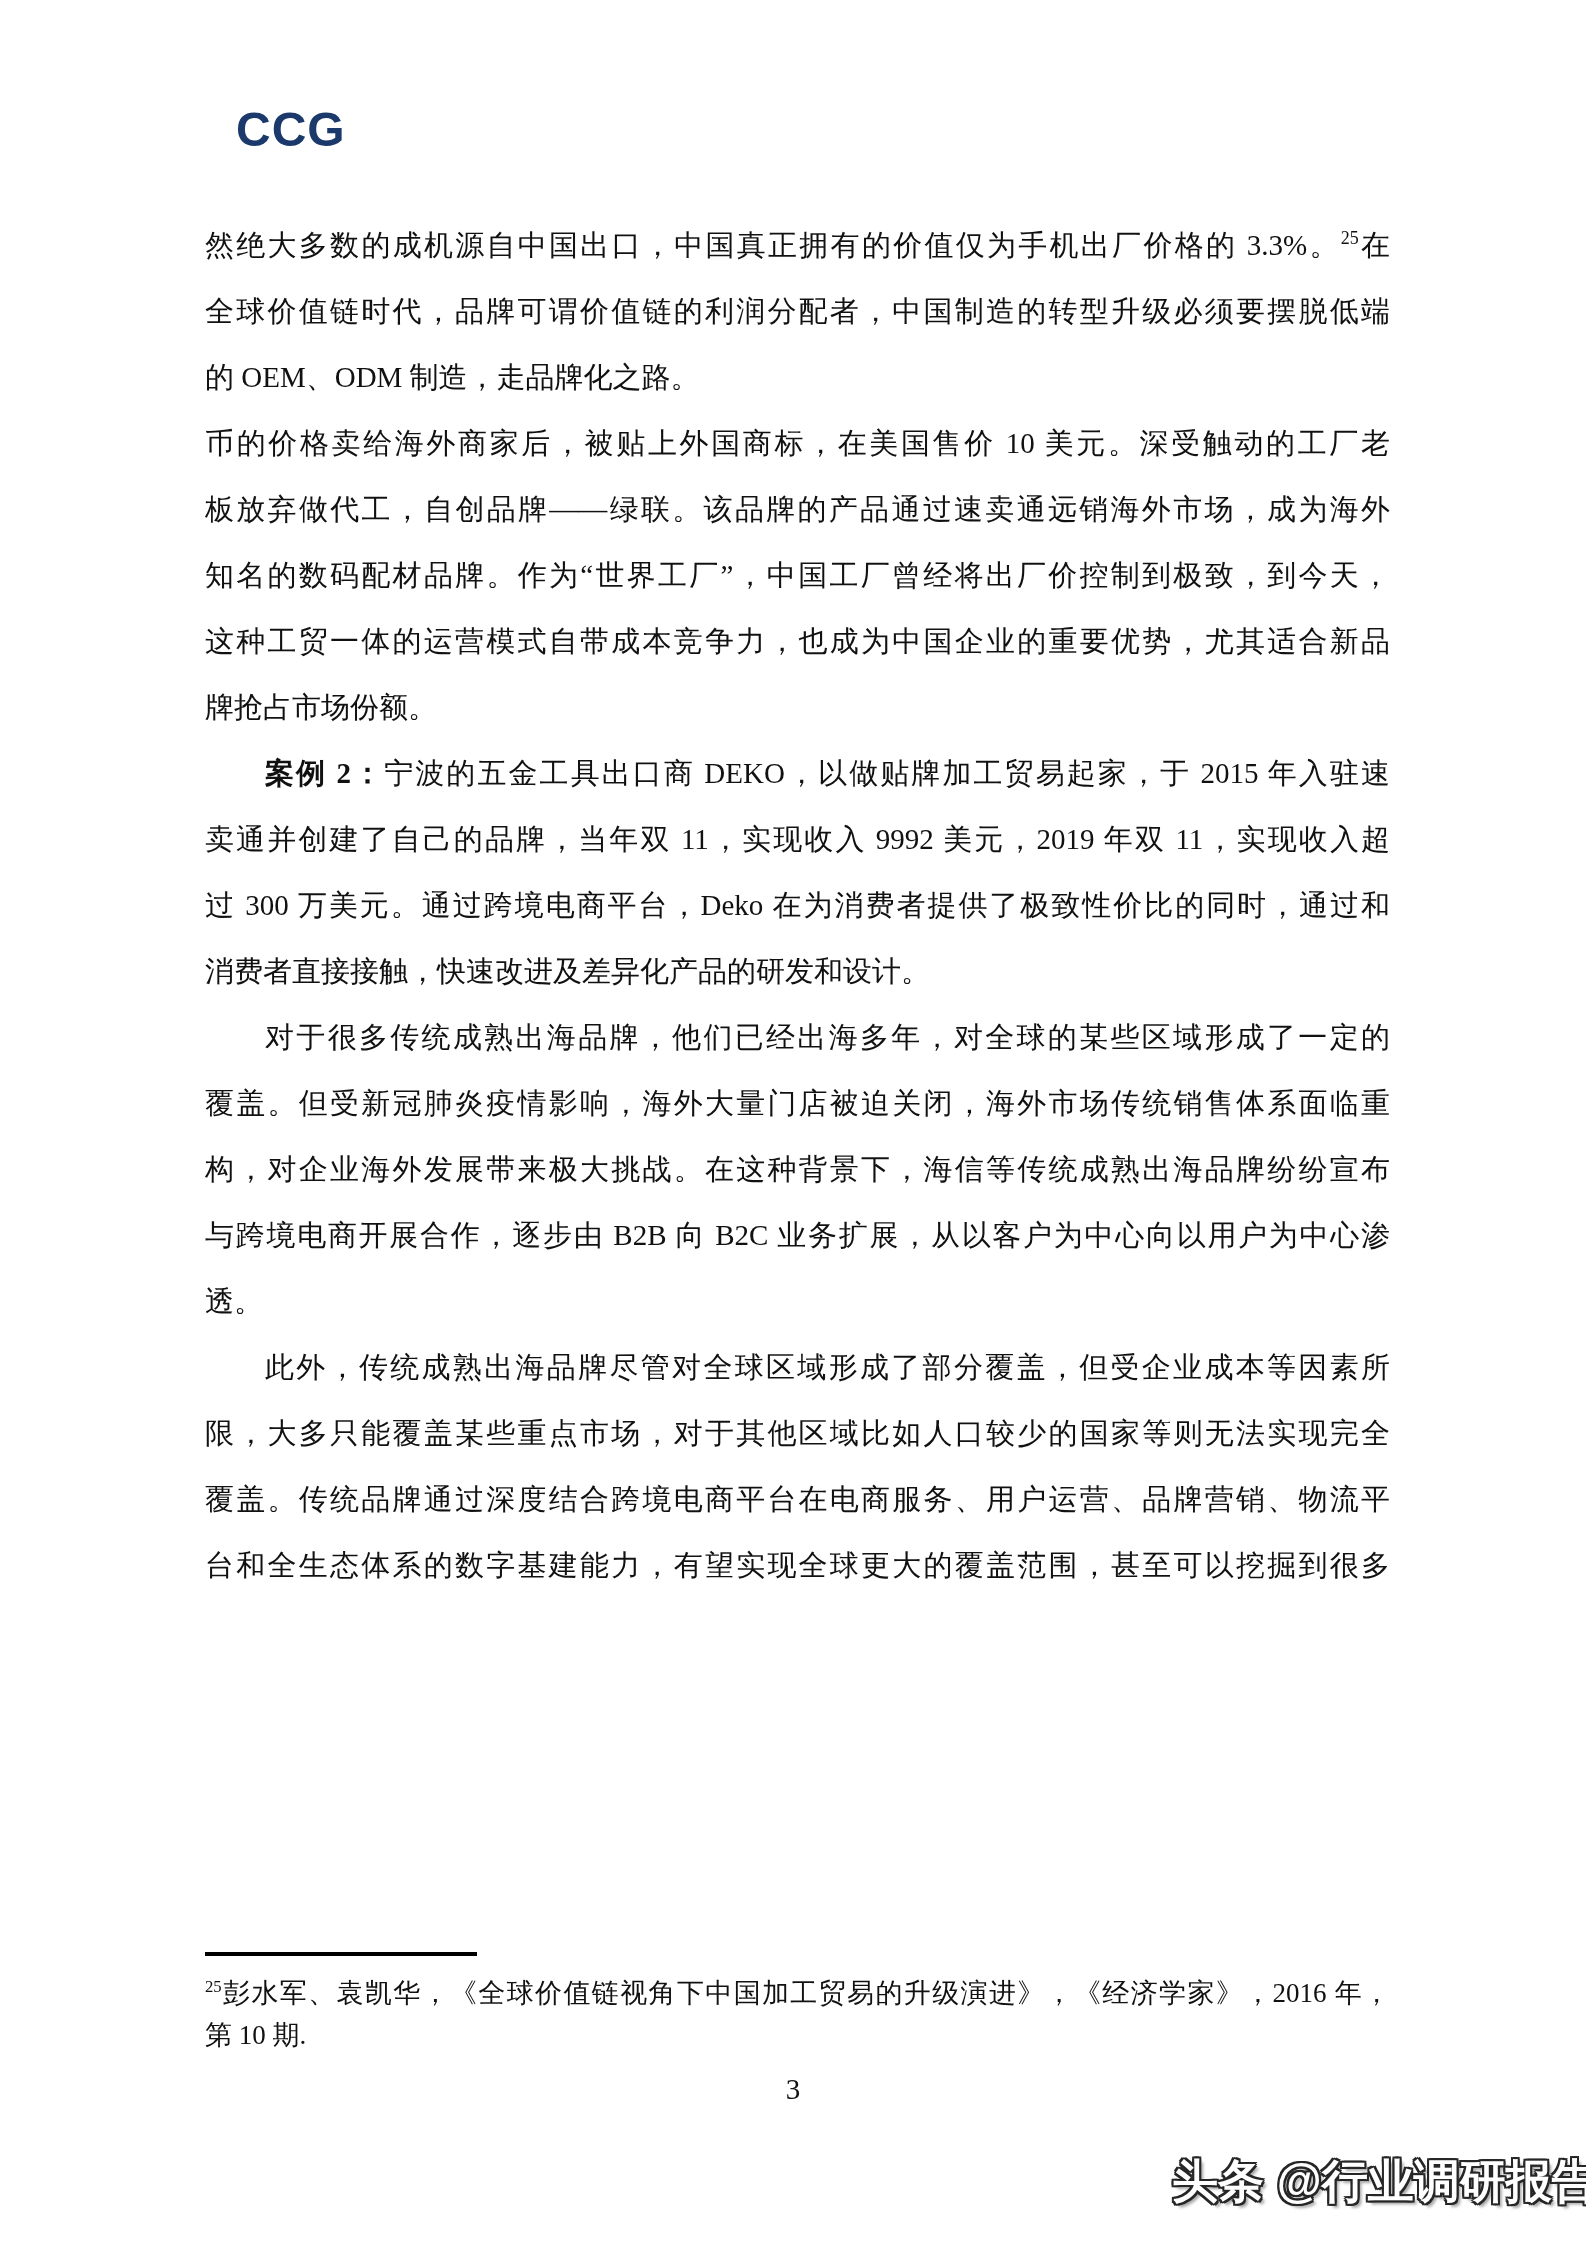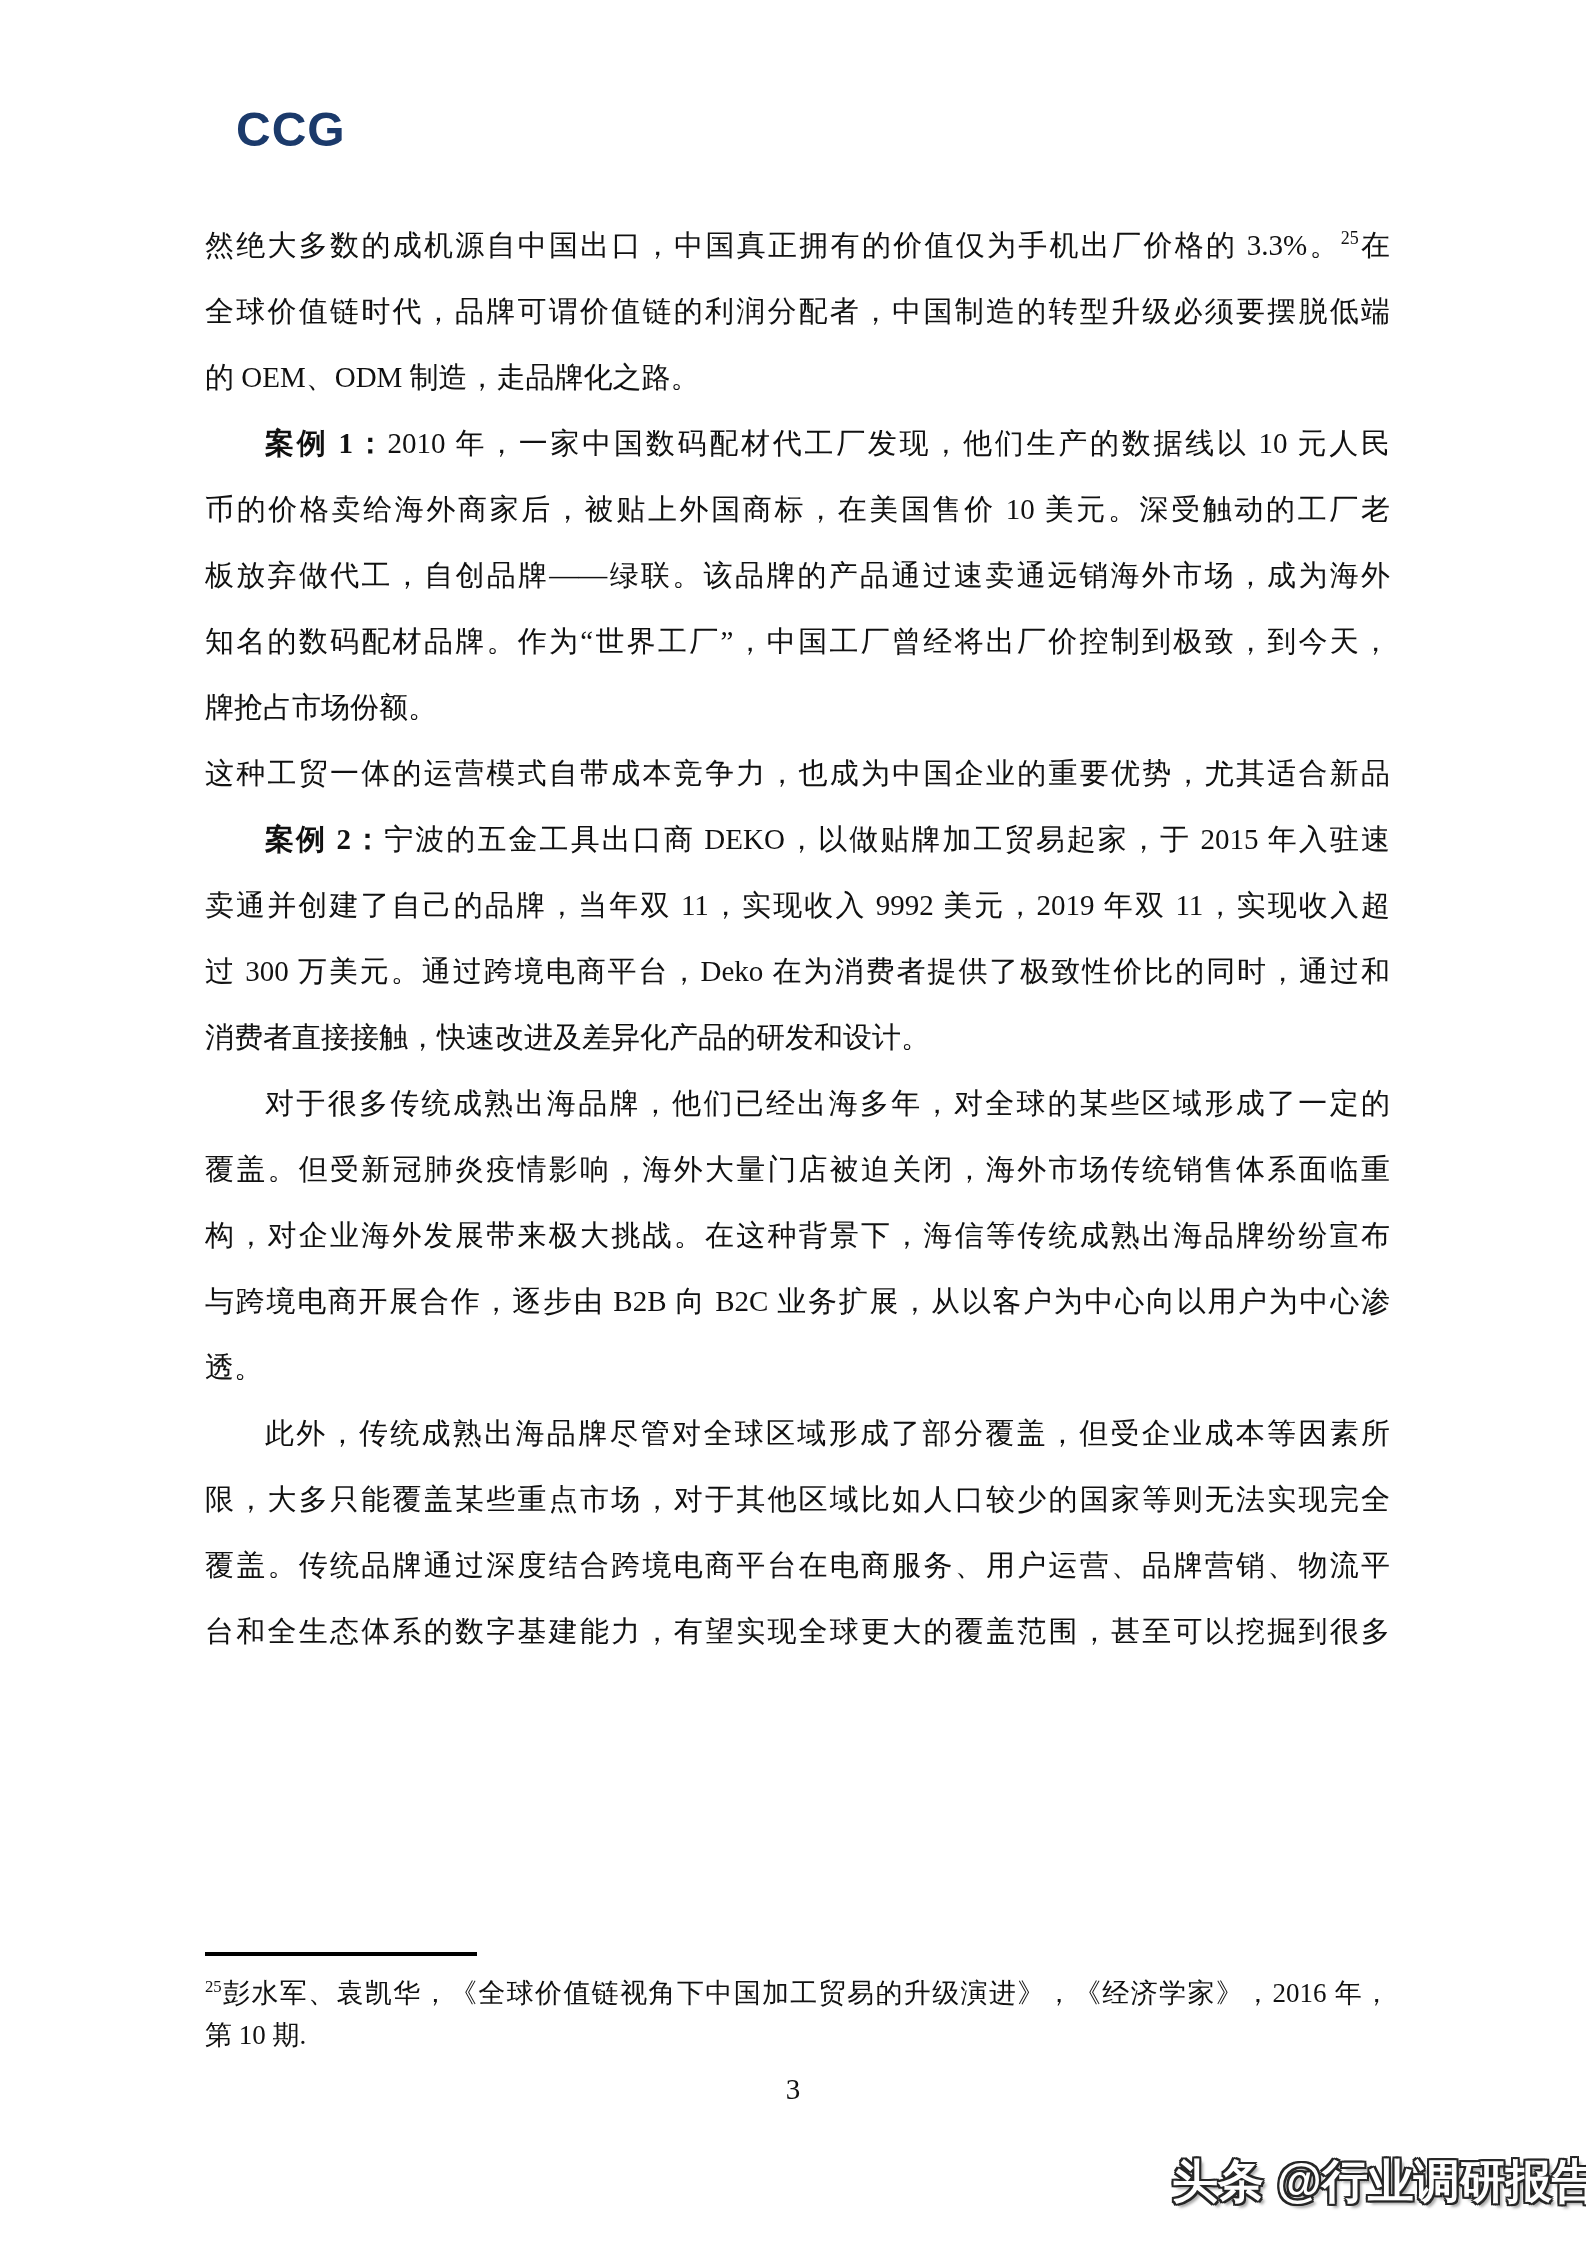--- a/index.html
+++ b/index.html
@@ -68,26 +68,25 @@
 
   <div class="logo" style="color: rgb(27, 58, 107);">CCG</div>
 
   <div class="doc-body">
       <div class="block para">
         <div class="line"><span>然绝大多数的成机源自中国出口，中国真正拥有的价值仅为手机出厂价格的 3.3%。</span><sup>25</sup><span>在</span></div>
         <div class="line"><span>全球价值链时代，品牌可谓价值链的利润分配者，中国制造的转型升级必须要摆脱低端</span></div>
         <div class="line last"><span>的 OEM、ODM 制造，走品牌化之路。</span></div>
       </div>
       <div class="block para">
-        <div class="line indent"><span class="b">案例 1：</span><span>2010 年，一家中国数码配材代工厂发现，他们生产的数据线以 10 元人民</span></div>
         <div class="line"><span>币的价格卖给海外商家后，被贴上外国商标，在美国售价 10 美元。深受触动的工厂老</span></div>
         <div class="line"><span>板放弃做代工，自创品牌——绿联。该品牌的产品通过速卖通远销海外市场，成为海外</span></div>
         <div class="line"><span>知名的数码配材品牌。作为“世界工厂”，中国工厂曾经将出厂价控制到极致，到今天，</span></div>
+        <div class="line"><span>这种工贸一体的运营模式自带成本竞争力，也成为中国企业的重要优势，尤其适合新品</span></div>
         <div class="line last"><span>牌抢占市场份额。</span></div>
-        <div class="line"><span>这种工贸一体的运营模式自带成本竞争力，也成为中国企业的重要优势，尤其适合新品</span></div>
       </div>
       <div class="block para">
         <div class="line indent"><span class="b">案例 2：</span><span>宁波的五金工具出口商 DEKO，以做贴牌加工贸易起家，于 2015 年入驻速</span></div>
         <div class="line"><span>卖通并创建了自己的品牌，当年双 11，实现收入 9992 美元，2019 年双 11，实现收入超</span></div>
         <div class="line"><span>过 300 万美元。通过跨境电商平台，Deko 在为消费者提供了极致性价比的同时，通过和</span></div>
         <div class="line last"><span>消费者直接接触，快速改进及差异化产品的研发和设计。</span></div>
       </div>
       <div class="block para">
         <div class="line indent"><span>对于很多传统成熟出海品牌，他们已经出海多年，对全球的某些区域形成了一定的</span></div>
         <div class="line"><span>覆盖。但受新冠肺炎疫情影响，海外大量门店被迫关闭，海外市场传统销售体系面临重</span></div>

